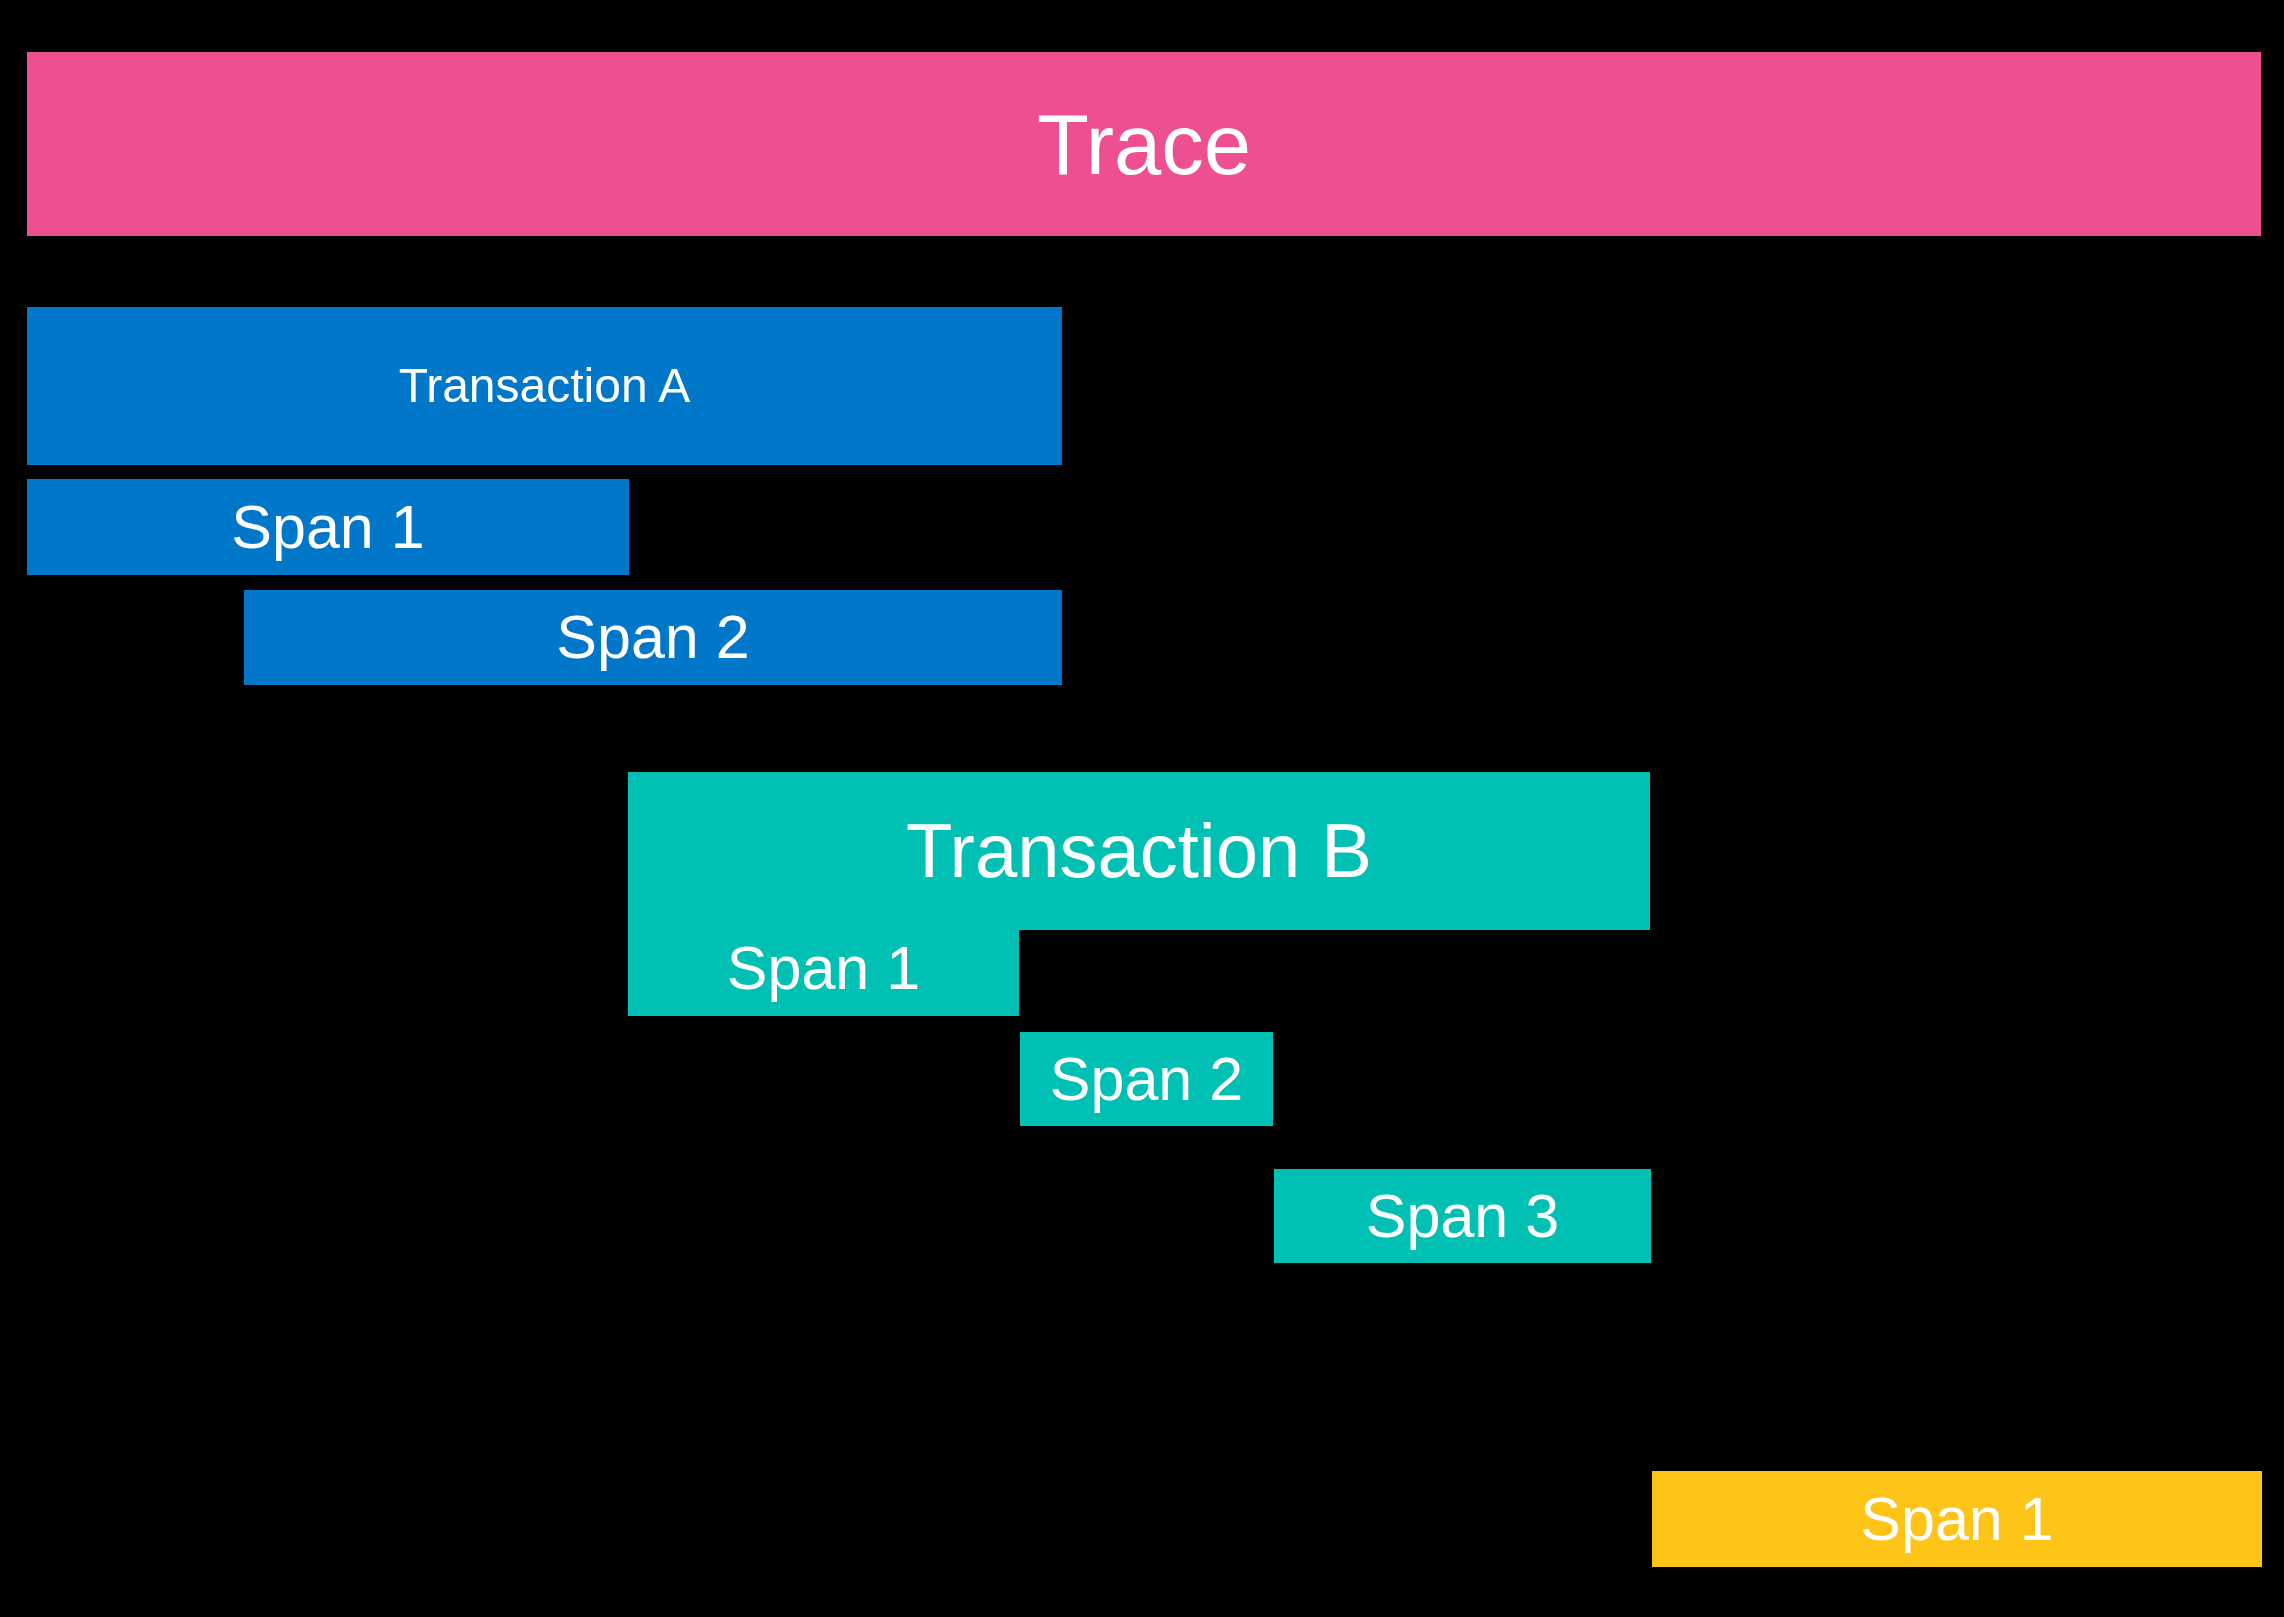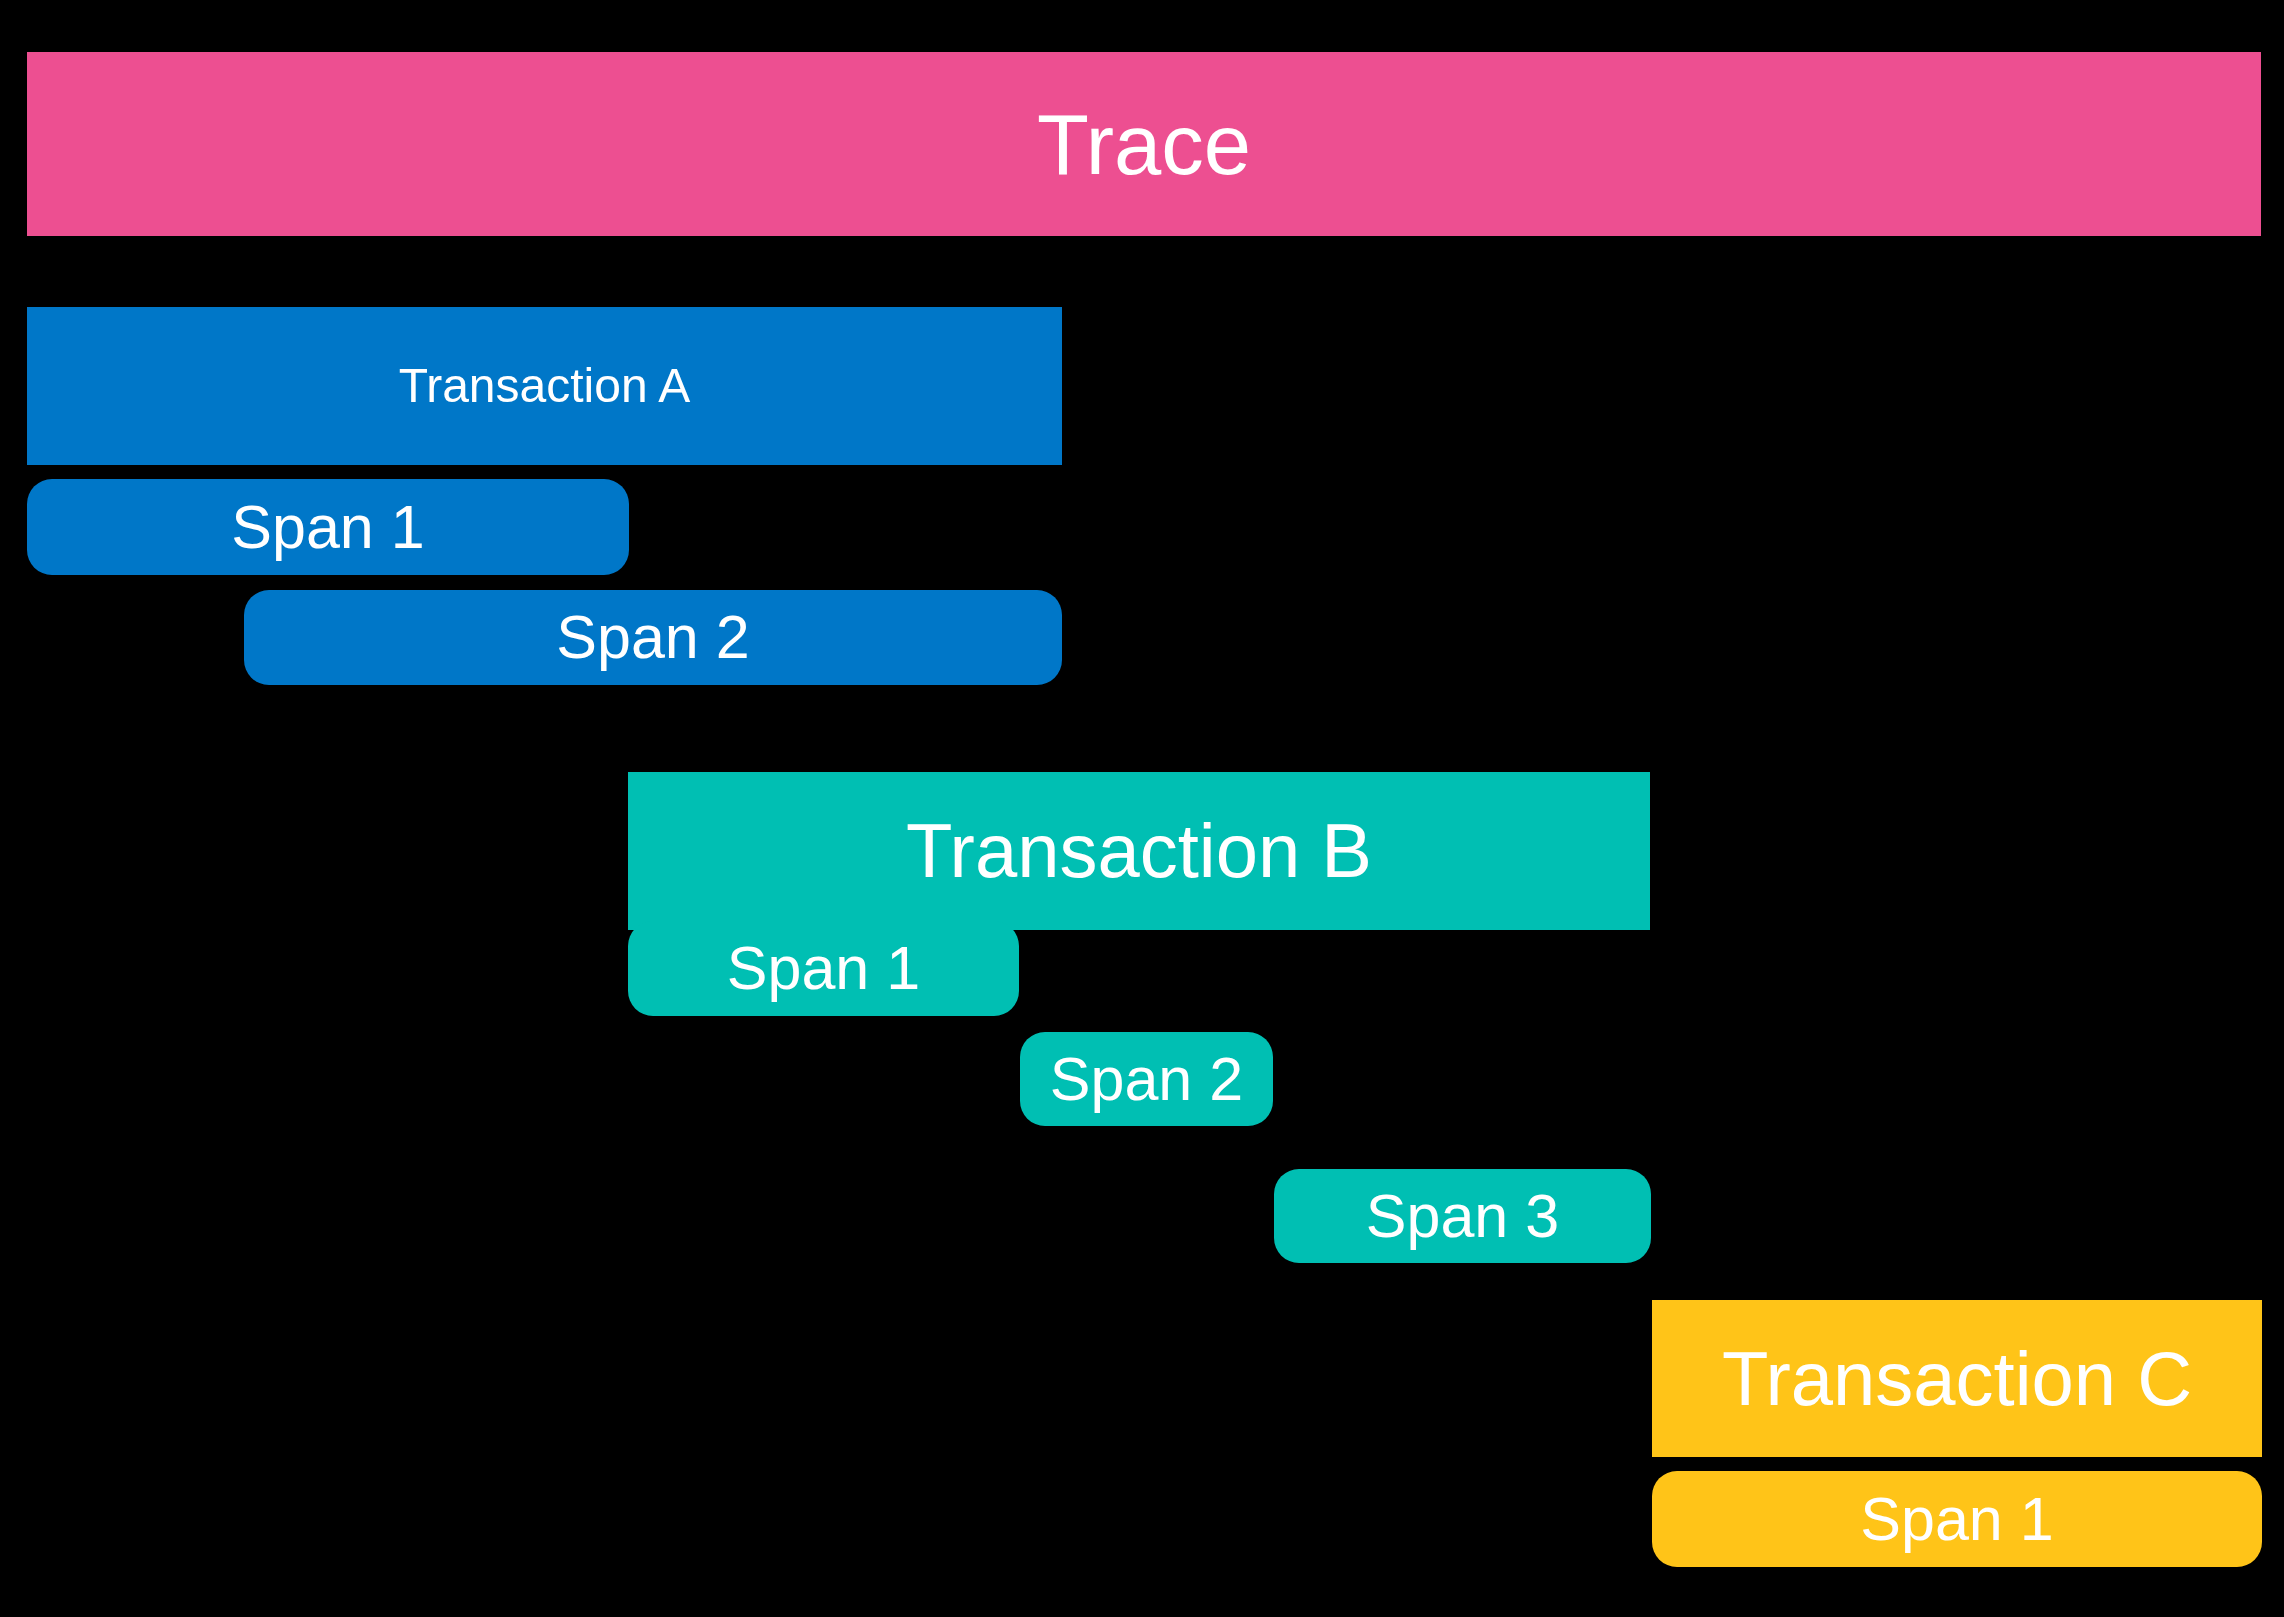--- a/index.html
+++ b/index.html
@@ -33,21 +33,21 @@
   }
   .bar .bar-label {
     display: block;
     text-align: center;
     color: #ffffff;
     font-weight: 400;
   }
   
   .tier-trace       { font-size: 85px; }
   .tier-transaction { font-size: 76px; }
-  .tier-span        { font-size: 61px; border-radius: 25px; }
+  .tier-span        { font-size: 61px; }
 </style>
 </head>
 <body>
 
 <div id="diagram-canvas" style="width: 2284px; height: 1618px; background: rgb(0, 0, 0);">
     <div class="bar tier-trace" style="left: 27px; top: 52px; width: 2234px; height: 184px; background: rgb(237, 79, 145); font-size: 85px;">
       <span class="bar-label">Trace</span>
     </div>
     <div class="bar tier-transaction" style="left: 27px; top: 307px; width: 1035px; height: 158px; background: rgb(0, 119, 200); font-size: 48px;">
       <span class="bar-label">Transaction A</span>
@@ -63,20 +63,17 @@
     </div>
     <div class="bar tier-span" style="left: 628px; top: 921px; width: 391px; height: 95px; background: rgb(0, 191, 179); font-size: 61px;">
       <span class="bar-label">Span 1</span>
     </div>
     <div class="bar tier-span" style="left: 1020px; top: 1032px; width: 253px; height: 94px; background: rgb(0, 191, 179); font-size: 61px;">
       <span class="bar-label">Span 2</span>
     </div>
     <div class="bar tier-span" style="left: 1274px; top: 1141px; width: 377px; height: 94px; background: rgb(0, 191, 179); font-size: 61px; margin-top: 28px;">
       <span class="bar-label">Span 3</span>
     </div>
-    <div class="bar tier-transaction" style="left: 1652px; top: 1300px; width: 610px; height: 157px; background: rgb(255, 196, 24); font-size: 76px;">
-      <span class="bar-label">Transaction C</span>
-    </div>
     <div class="bar tier-span" style="left: 1652px; top: 1471px; width: 610px; height: 96px; background: rgb(255, 196, 24); font-size: 61px;">
       <span class="bar-label">Span 1</span>
     </div>
   </div>
 
 
 </body></html>

